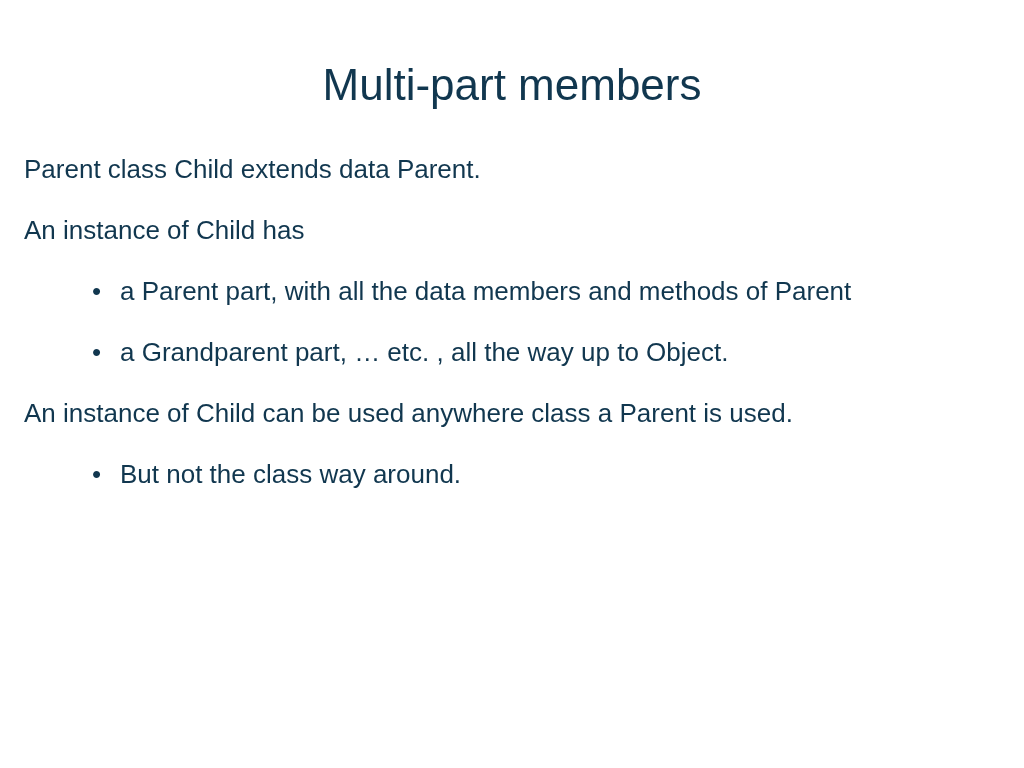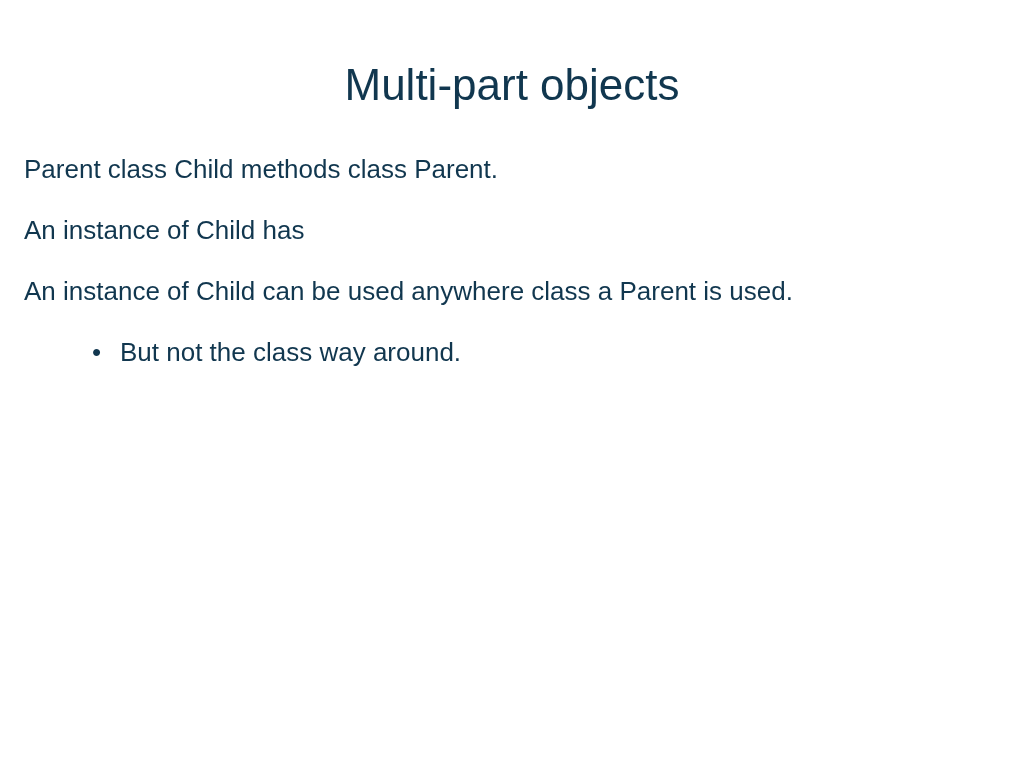--- a/index.html
+++ b/index.html
@@ -41,31 +41,37 @@
     color: #11374f;
     font-size: 26px;
   }
   .mono {
     font-family: Liberation Sans, sans-serif;
   }
 </style>
 </head>
 <body>
 
-<h1 class="title">Multi-part objects</h1>
+<h1 class="title">Multi-part members</h1>
 
 <p class="para">
-  <span>Parent class </span><span class="mono">Child</span><span> methods class </span><span class="mono">Parent</span><span>.</span>
+  <span>Parent class </span><span class="mono">Child</span><span> extends data </span><span class="mono">Parent</span><span>.</span>
 </p>
 
 <p class="para">
   <span>An instance of </span><span class="mono">Child</span><span> has</span>
 </p>
 
 <div class="bullet-group">
+  <div class="bullet">
+    <span>a </span><span class="mono">Parent</span><span> part, with all the data members and methods of </span><span class="mono">Parent</span>
+  </div>
+  <div class="bullet">
+    <span>a </span><span class="mono">Grandparent</span><span> part, … etc. , all the way up to </span><span class="mono">Object</span><span>.</span>
+  </div>
 </div>
 
 <p class="para">
   <span>An instance of </span><span class="mono">Child</span><span> can be used anywhere class a </span><span class="mono">Parent</span><span> is used.</span>
 </p>
 
 <div class="bullet-group">
   <div class="bullet">
     <span>But not the class way around.</span>
   </div>

